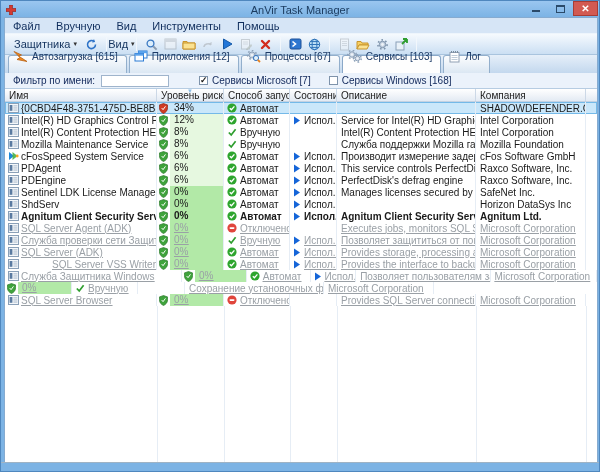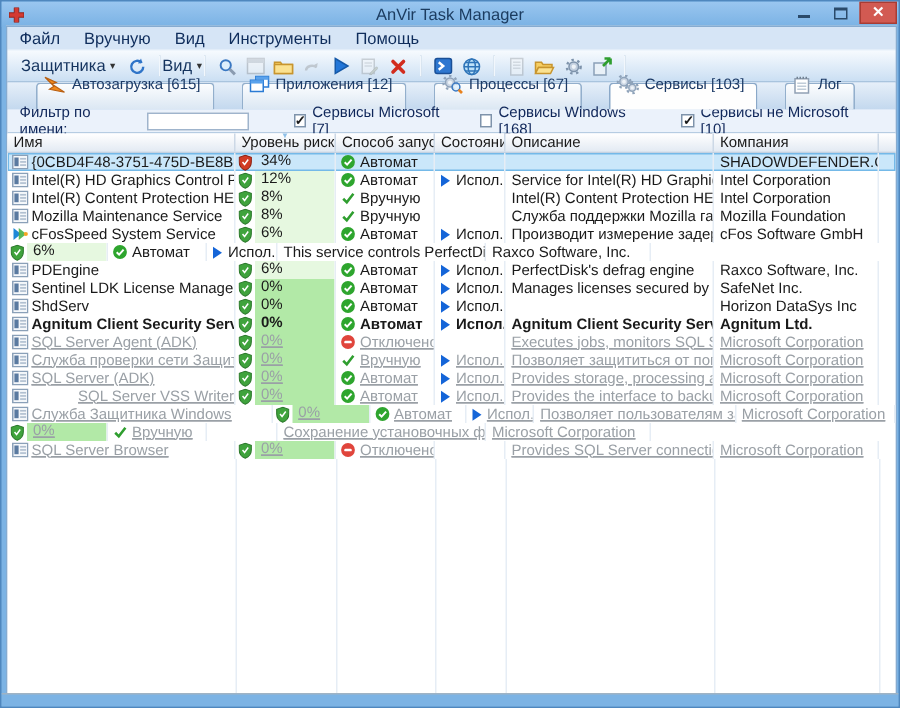--- a/index.html
+++ b/index.html
@@ -45,21 +45,21 @@
   .tbtn .arr { font-size:7px; color:#333; }
   .tsep { width:1px; height:14px; background:#9db8d2; border-right:1px solid #f2f7fc; margin:0 3px; }
   .tbicon { width:15px; height:15px; display:flex; align-items:center; justify-content:center; }
   .tbicon.disabled { opacity:.42; filter:grayscale(.8); }
 
   
   .tabstrip { height:18px; background:linear-gradient(#e6eff9,#c3d8ee); display:flex; align-items:flex-end; padding-left:3px; gap:2px; }
   .tab {
     height:16px; display:flex; align-items:center; gap:4px; padding:0 8px 17px 4px;
     background:linear-gradient(#fcfdfe,#dbe7f3); border:1px solid #93afcc; border-bottom:none;
-    border-radius:3px 3px 0 0; font-size:10px; color:#1c3a66; white-space:nowrap;margin-left:16px;
+    border-radius:3px 3px 0 0; font-size:10px; color:#1c3a66; white-space:nowrap;
   }
   .tab.active { height:18px; background:#fefefe; border-color:#8aa8c8; position:relative; z-index:2; }
 
   
   .filterbar { height:16px; background:#ebf2fb; border-bottom:1px solid #b6cce2; display:flex; align-items:center; padding-left:8px; font-size:10px; color:#10275a; }
   .filterbar .flabel { margin-right:6px; }
   .finput { width:68px; height:12px; background:#fff; border:1px solid #9fb4cc; font-size:10px; margin-right:30px; }
   .cbwrap { display:flex; align-items:center; gap:4px; margin-right:18px; }
   .cb { width:9px; height:9px; background:#fff; border:1px solid #7e93ab; position:relative; }
   .cb.checked::after { content:"✓"; position:absolute; left:0px; top:-2px; font-size:9px; color:#1a1a1a; font-weight:bold; }
@@ -288,32 +288,28 @@
               <path d="M3.5 2.5v-1.4M5.5 2.5v-1.4M7.5 2.5v-1.4M9.5 2.5v-1.4" stroke="#708090"></path>
             </svg>
           </span>
           <span>Лог</span>
         </div>
       </div>
 
     <div class="filterbar">
       <span class="flabel">Фильтр по имени:</span>
       <input class="finput" type="text" value="" style="">
-      <span id="filter-checkboxes" style="display:flex;align-items:center;">
+      <span id="filter-checkboxes" style="display:flex;align-items:center;text-align:center;">
           <span class="cbwrap">
             <span class="cb checked"></span>
             <span>Сервисы Microsoft [7]</span>
           </span>
           <span class="cbwrap">
             <span class="cb"></span>
             <span>Сервисы Windows [168]</span>
-          </span>
-          <span class="cbwrap">
-            <span class="cb checked"></span>
-            <span>Сервисы не Microsoft [10]</span>
           </span>
         </span>
     </div>
 
     <div class="tablewrap">
       <div class="thead">
           <div class="th" style="width: 152px;"><span>Имя</span></div>
           <div class="th" style="width: 67px;"><span class="sortarr">▼</span><span>Уровень риска</span></div>
           <div class="th" style="width: 66px;"><span>Способ запуска</span></div>
           <div class="th" style="width: 47px;"><span>Состояние</span></div>
@@ -506,20 +502,32 @@
                   <path d="M1 .5 7 4.5 1 8.5Z" fill="#1565d8"></path>
                 </svg>
               </span>
               <span>Испол...</span>
             </div>
             <div class="cell c-desc" style="width: 139px;">Производит измерение задержек и в...</div>
             <div class="cell c-comp" style="width: 110px;">cFos Software GmbH</div>
             <div class="cell" style="flex: 1 1 0%; border-right: none;"></div>
           </div>
           <div class="row risk-low">
+            <div class="cell c-name" style="width: 152px;">
+              <span>
+                <svg width="11" height="10" viewBox="0 0 11 10">
+                  <rect x=".5" y=".5" width="10" height="9" fill="#f4f7fa" stroke="#8aa0b8"></rect>
+                  <rect x="1.6" y="2" width="2.8" height="5.8" fill="#5a7aa0"></rect>
+                  <rect x="5.4" y="2.3" width="4" height="1.1" fill="#b0bfd0"></rect>
+                  <rect x="5.4" y="4.4" width="4" height="1.1" fill="#b0bfd0"></rect>
+                  <rect x="5.4" y="6.5" width="4" height="1.1" fill="#b0bfd0"></rect>
+                </svg>
+              </span>
+              <span>PDAgent</span>
+            </div>
             <div class="cell c-risk" style="width: 67px;">
               <span>
                 <svg width="9" height="11" viewBox="0 0 10 12">
                   <path d="M5 .5 9.5 2v3.2c0 3.1-1.9 5.3-4.5 6.3C2.4 10.5.5 8.3.5 5.2V2Z" fill="#3fa33c" stroke="#2d7a2d" stroke-width=".8"></path>
                   <path d="M3 5.5l1.5 1.8L7.2 3.6" fill="none" stroke="#fff" stroke-width="1.1"></path>
                 </svg>
               </span>
               <span class="riskval">6%</span>
             </div>
             <div class="cell c-start" style="width: 66px;">

